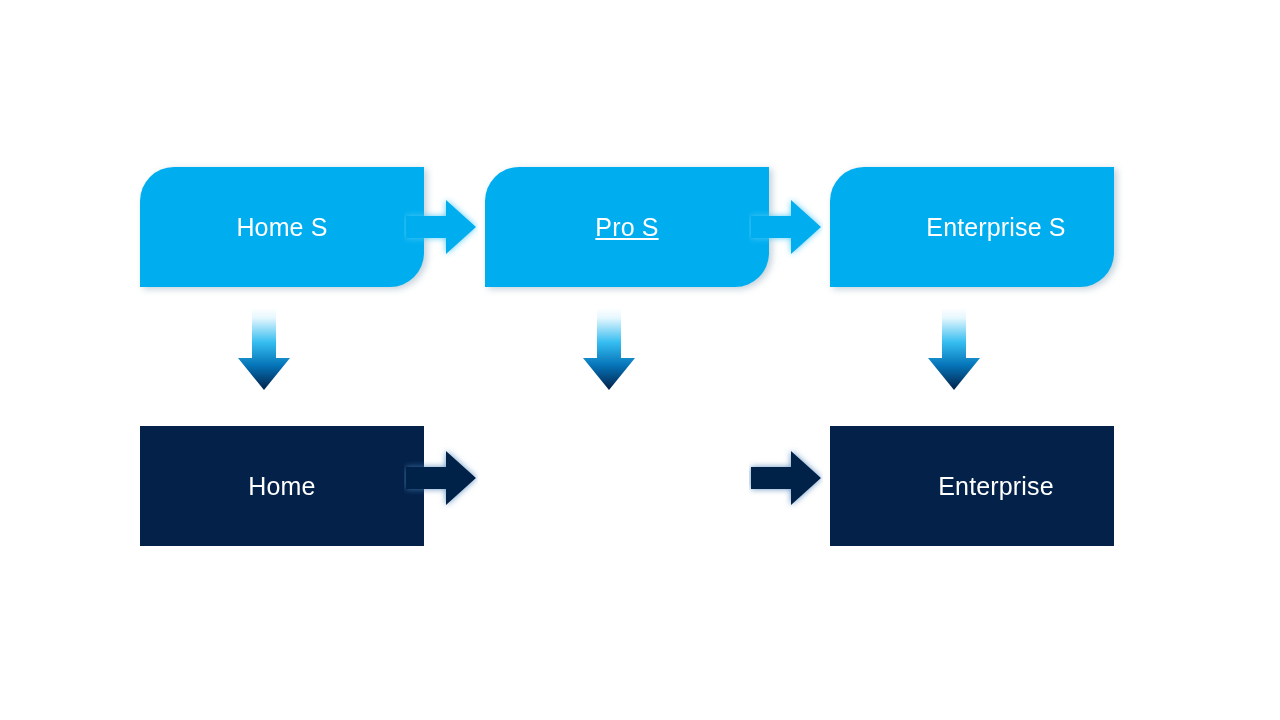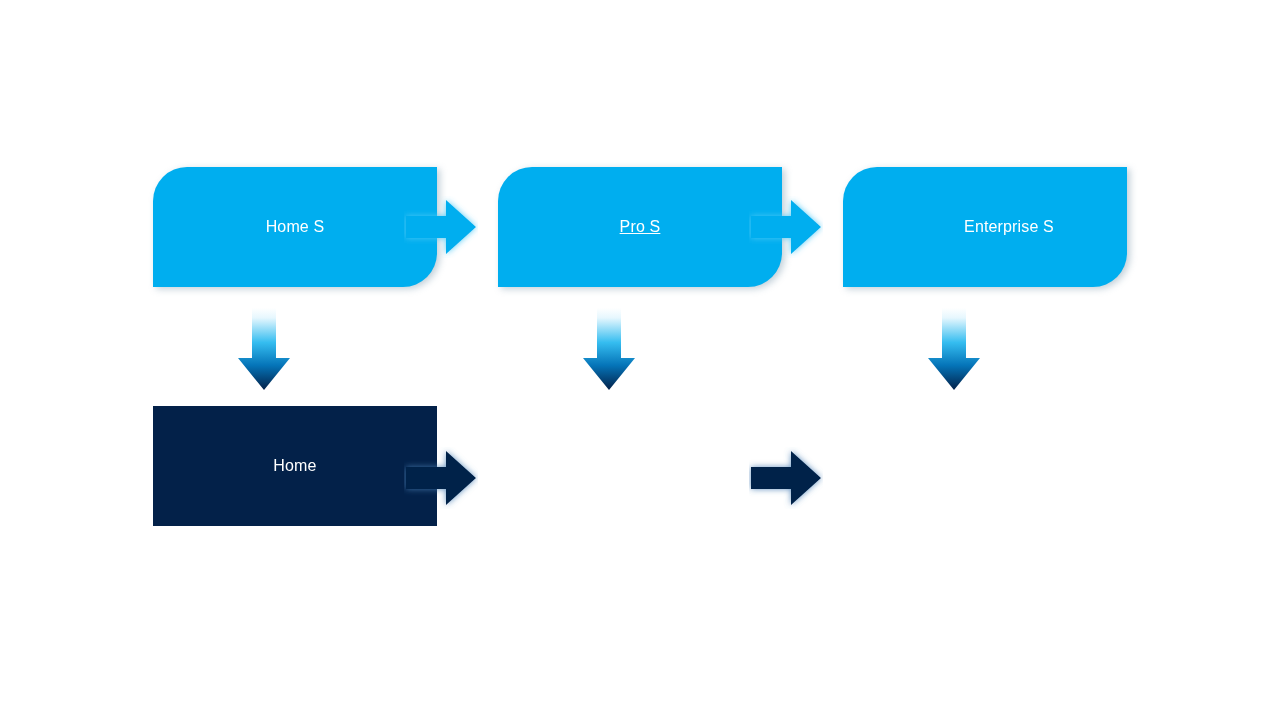--- a/index.html
+++ b/index.html
@@ -25,40 +25,39 @@
   
   .node {
     position: absolute;
     width: 284px;
     height: 120px;
     display: flex;
     align-items: center;
     justify-content: center;
     box-sizing: border-box;
     color: #ffffff;
-    font-size: 16px;
+    font-size: 25px;
     font-weight: 400;
     letter-spacing: 0.15px;
     line-height: 1.2;
     text-align: center;
     user-select: none;
-    margin-left: 13px;
   }
 
   
   .node--service {
     top: 167px;
     background: #00aeef;
     border-radius: 34px 0 34px 0;
     box-shadow: 3px 2px 7px rgba(120, 150, 170, 0.45);
   }
 
   
   .node--product {
-    top: 406px;
+    top: 426px;
     background: #032149;
     border-radius: 0;
   }
 
   .node-1 { left: 140px; }
   .node-2 { left: 485px; text-decoration: underline; }
   .node-3 { left: 830px; padding-left: 48px; }
 
   .node-label {
     display: block;
@@ -174,20 +173,23 @@
       </defs>
       <polygon points="16,0 40,0 40,50 54,50 28,82 2,50 16,50" fill="url(#vgrad3)"></polygon>
     </svg>
   </div>
 
   <div class="node node--product node-1">
     <span class="node-label">Home</span>
   </div>
 
 
+  <div class="node node--product node-3">
+    <span class="node-label">Enterprise</span>
+  </div>
 
   <div class="h-arrow h-arrow--low harrow-1">
     <svg viewBox="0 0 74 62" xmlns="http://www.w3.org/2000/svg">
       <defs>
         <filter id="glowDark1" x="-45%" y="-45%" width="190%" height="190%">
           <feDropShadow dx="0" dy="0" stdDeviation="3.4" flood-color="#4a7fb5" flood-opacity="0.85"></feDropShadow>
         </filter>
       </defs>
       <polygon points="2,20 42,20 42,4 72,31 42,58 42,42 2,42" fill="#032149" filter="url(#glowDark1)"></polygon>
     </svg>

